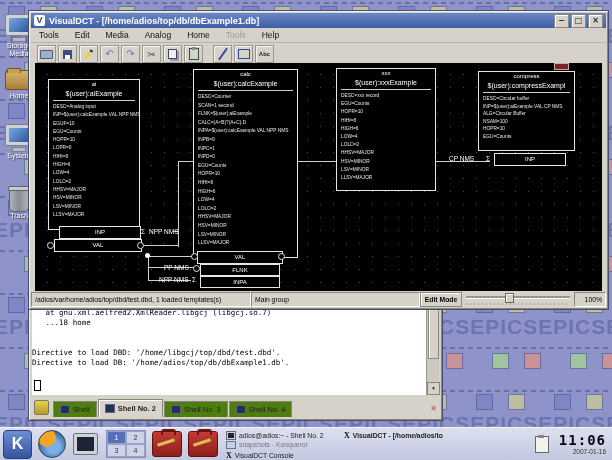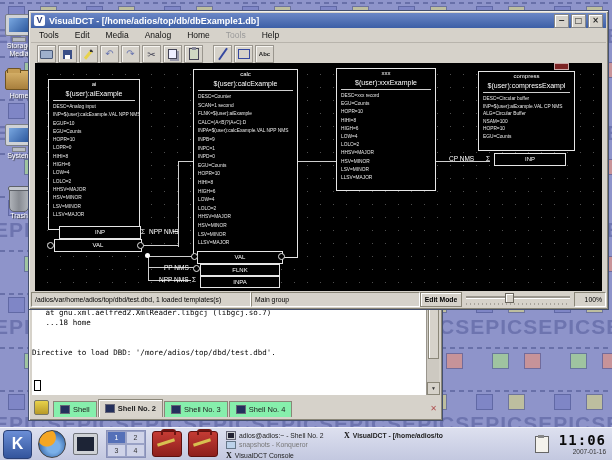--- a/index.html
+++ b/index.html
@@ -88,21 +88,21 @@
     font-family:"DejaVu Sans Mono",monospace;}
   .console-line{font-size:7.5px;line-height:10px;color:#000;white-space:pre;min-height:10px;}
   #cursor{position:absolute;left:5px;top:85px;width:5px;height:9px;border:1px solid #000;}
   #con-scroll{position:absolute;right:3px;top:3px;width:12px;height:97px;background:#cdc9c1;border-left:1px solid #9a968e;}
   #con-thumb{position:absolute;left:1px;top:1px;width:9px;height:58px;background:#d6d2ca;border:1px solid #8a8678;box-shadow:inset 1px 1px 0 #fff;}
   #con-down{position:absolute;left:0px;bottom:0;width:11px;height:11px;background:#d6d2ca;border:1px solid #8a8678;
     font-size:5px;line-height:10px;text-align:center;color:#333;}
   #tabbar{position:absolute;left:3px;right:3px;bottom:3px;height:20px;background:#d6d2ca;display:flex;align-items:flex-end;}
   .sess-icon{width:13px;height:13px;margin:0 4px 2px 2px;background:linear-gradient(#e8d24a,#b89a28);border:1px solid #776;border-radius:2px;}
   .ktab{height:15px;display:flex;align-items:center;gap:3px;padding:0 6px;font-size:7.5px;color:#222;
-    background:#86efac;border:1px solid #8a8678;border-bottom:none;margin-right:1px;}
+    background:#4d7c0f;border:1px solid #8a8678;border-bottom:none;margin-right:1px;}
   .ktab.active{background:#d8d4cc;height:17px;font-weight:bold;box-shadow:inset 1px 1px 0 #fff;}
   .mini-term{width:8px;height:7px;background:#24305c;border:1px solid #667;}
   .tab-close{margin-left:auto;margin-bottom:4px;margin-right:2px;color:#b05050;font-size:8px;}
   
   #taskbar{position:absolute;left:0;bottom:0;width:612px;height:32px;z-index:5;
     background:linear-gradient(#dde0ef,#c3c8e0);border-top:1px solid #f4f5fb;display:flex;align-items:center;}
   .kbtn{width:27px;height:27px;margin-left:3px;border-radius:4px;background:linear-gradient(#6b8ed6,#33549c);
     border:1px solid #2a4076;color:#fff;font:bold 16px/26px "Liberation Sans",sans-serif;text-align:center;}
   .ffx{width:26px;height:26px;margin-left:6px;border-radius:50%;
     background:radial-gradient(circle at 30% 25%,#f5a623 0 32%,transparent 36%),
@@ -340,21 +340,22 @@
     <div class="lbl">Trash</div>
   </div>
 
   <div class="win" id="console">
     <div id="con-text">
         <div class="console-line">   at gnu.xml.aelfred2.SAXDriver.parse (libgcj.so.7)</div>
         <div class="console-line">   at gnu.xml.aelfred2.XmlReader.libgcj (libgcj.so.7)</div>
         <div class="console-line">   ...18 home</div>
         <div class="console-line"></div>
         <div class="console-line"></div>
-        <div class="console-line">Directive to load DBD: '/more/adios/top/dbd/test.dbd'.</div>
+        <div class="console-line">Directive to load DBD: '/home/libgcj/top/dbd/test.dbd'.</div>
+        <div class="console-line">Directive to load DB: '/home/adios/top/db/dbExample1.db'.</div>
         <div class="console-line"></div>
       </div>
     <div id="cursor"></div>
     <div id="con-scroll">
       <div id="con-thumb"></div>
       <div id="con-down">▼</div>
     </div>
     <div id="tabbar">
       <div class="sess-icon"></div>
       <div class="ktab">

